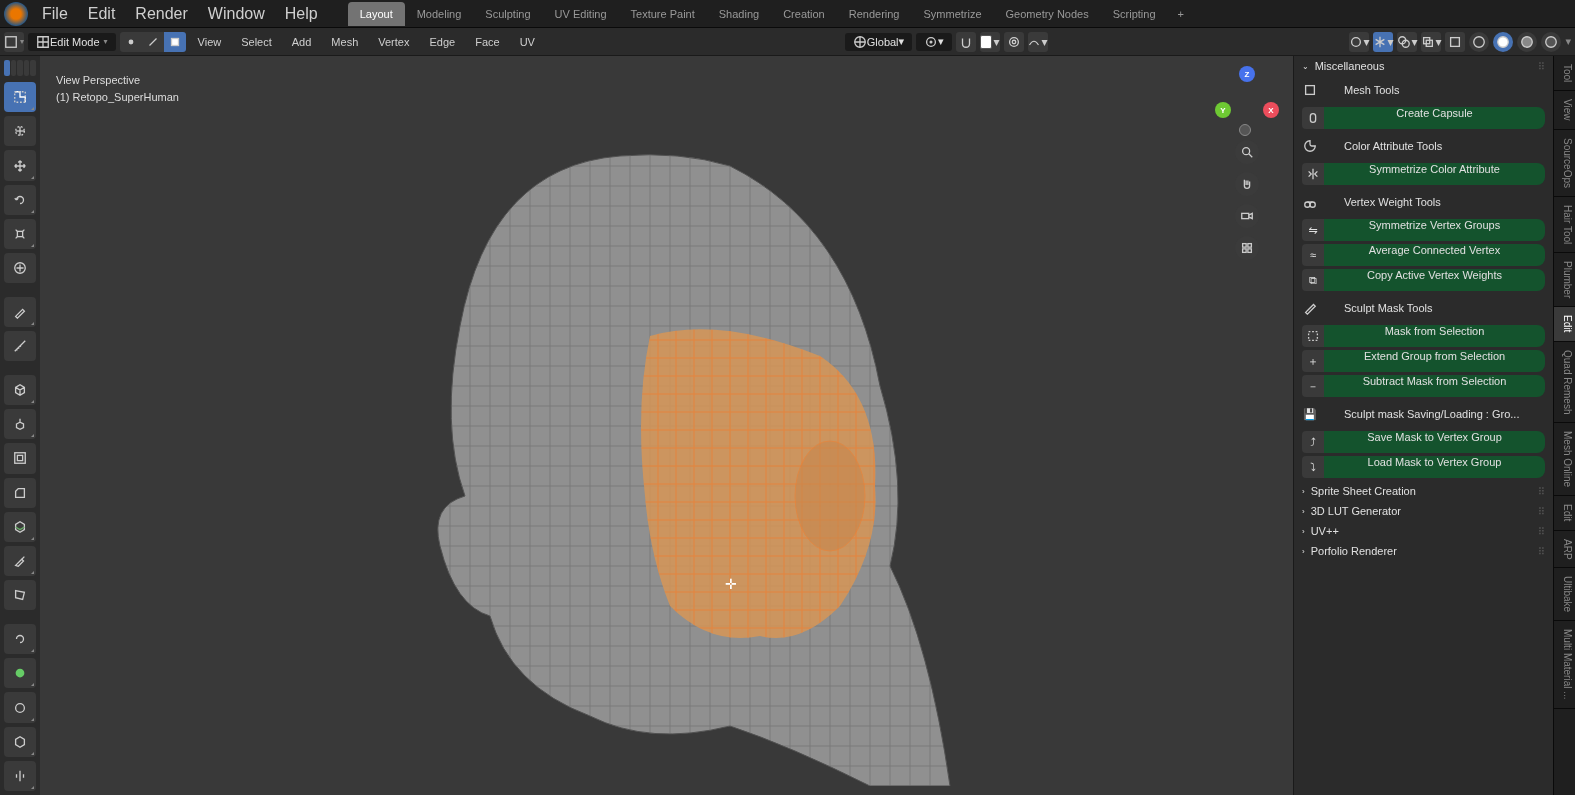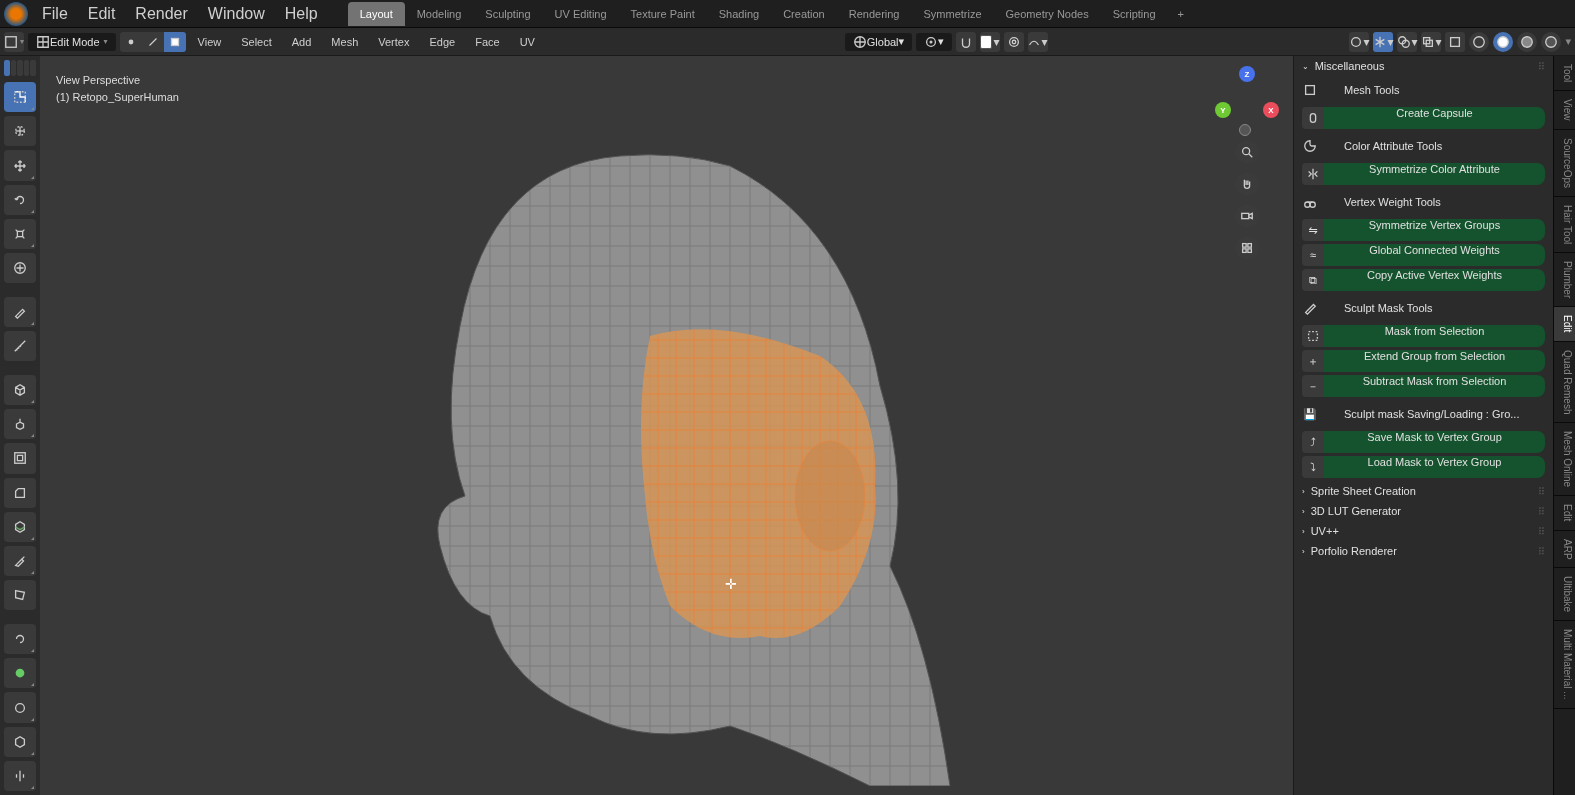--- a/index.html
+++ b/index.html
@@ -533,21 +533,21 @@
           </svg>
         </span>
       <span>Vertex Weight Tools</span>
     </div>
     <div class="panel-button">
       <span class="btn-icon">⇋</span>
       <span class="btn-label">Symmetrize Vertex Groups</span>
     </div>
     <div class="panel-button">
       <span class="btn-icon">≈</span>
-      <span class="btn-label">Global Connected Weights</span>
+      <span class="btn-label">Average Connected Vertex</span>
     </div>
     <div class="panel-button">
       <span class="btn-icon">⧉</span>
       <span class="btn-label">Copy Active Vertex Weights</span>
     </div>
 
     <div class="panel-subheader">
       <span class="icon">
           <svg class="icon-svg" viewBox="0 0 16 16">
             <path d="M3 13 L6 10 L12 4 L14 6 L8 12 L5 15 Z"></path>

